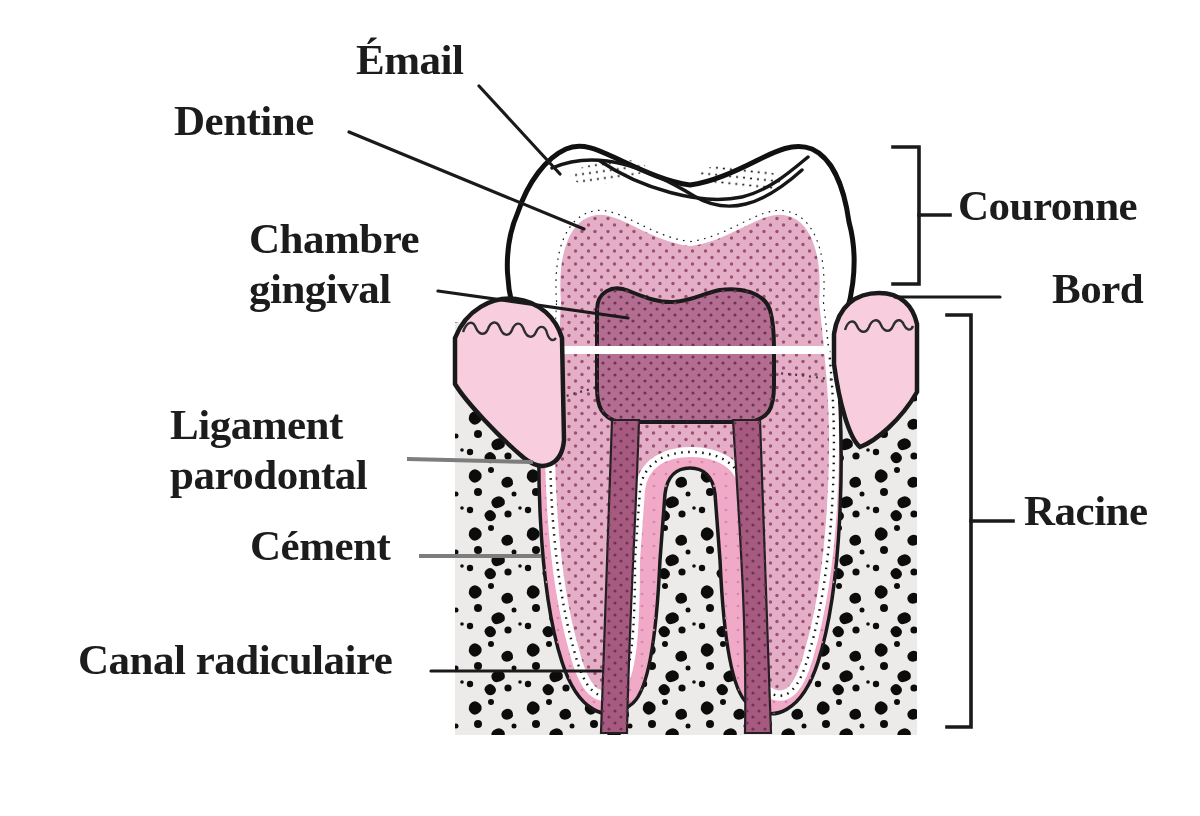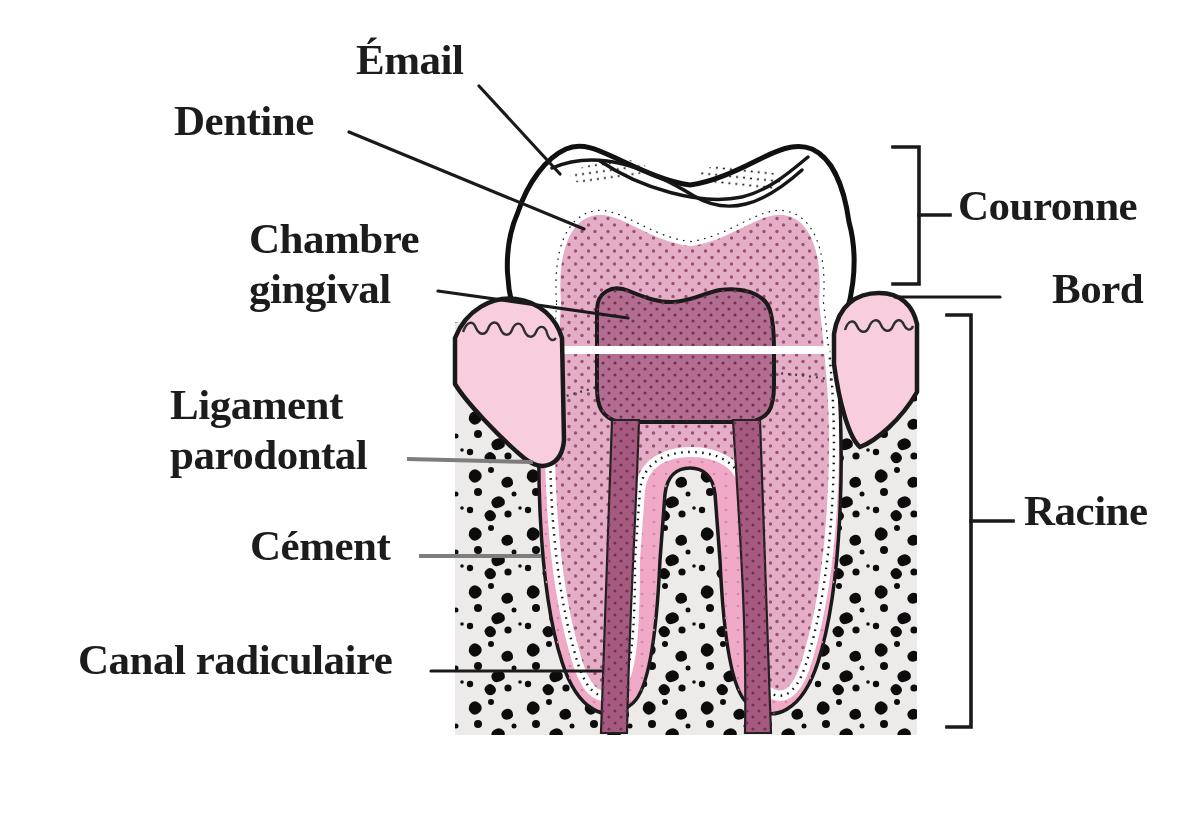--- a/index.html
+++ b/index.html
@@ -131,21 +131,21 @@
     <path class="bracket" d="M947,315 L971,315 L971,727 L947,727"></path>
     <path class="bracket" d="M971,521 L1013,521"></path>
   </svg>
 
   <div class="lbl" style="left:356px;top:35px;">Émail</div>
   <div class="lbl" style="left:174px;top:96px;">Dentine</div>
   <div class="lbl" style="left:242px;top:214px;margin-left:7px;">
     <div>Chambre</div>
     <div>gingival</div>
   </div>
-  <div class="lbl" style="left:170px;top:380px;">
+  <div class="lbl" style="left:170px;top:400px;">
     <div>Ligament</div>
     <div>parodontal</div>
   </div>
   <div class="lbl" style="left:250px;top:521px;text-align:center;">Cément</div>
   <div class="lbl" style="left:78px;top:635px;">Canal radiculaire</div>
   <div class="lbl" style="left:958px;top:181px;">Couronne</div>
   <div class="lbl" style="left:1004px;top:264px;margin-left:48px;">
     <div>Bord</div>
   </div>
   <div class="lbl" style="left:1024px;top:486px;text-align:center;">Racine</div>

